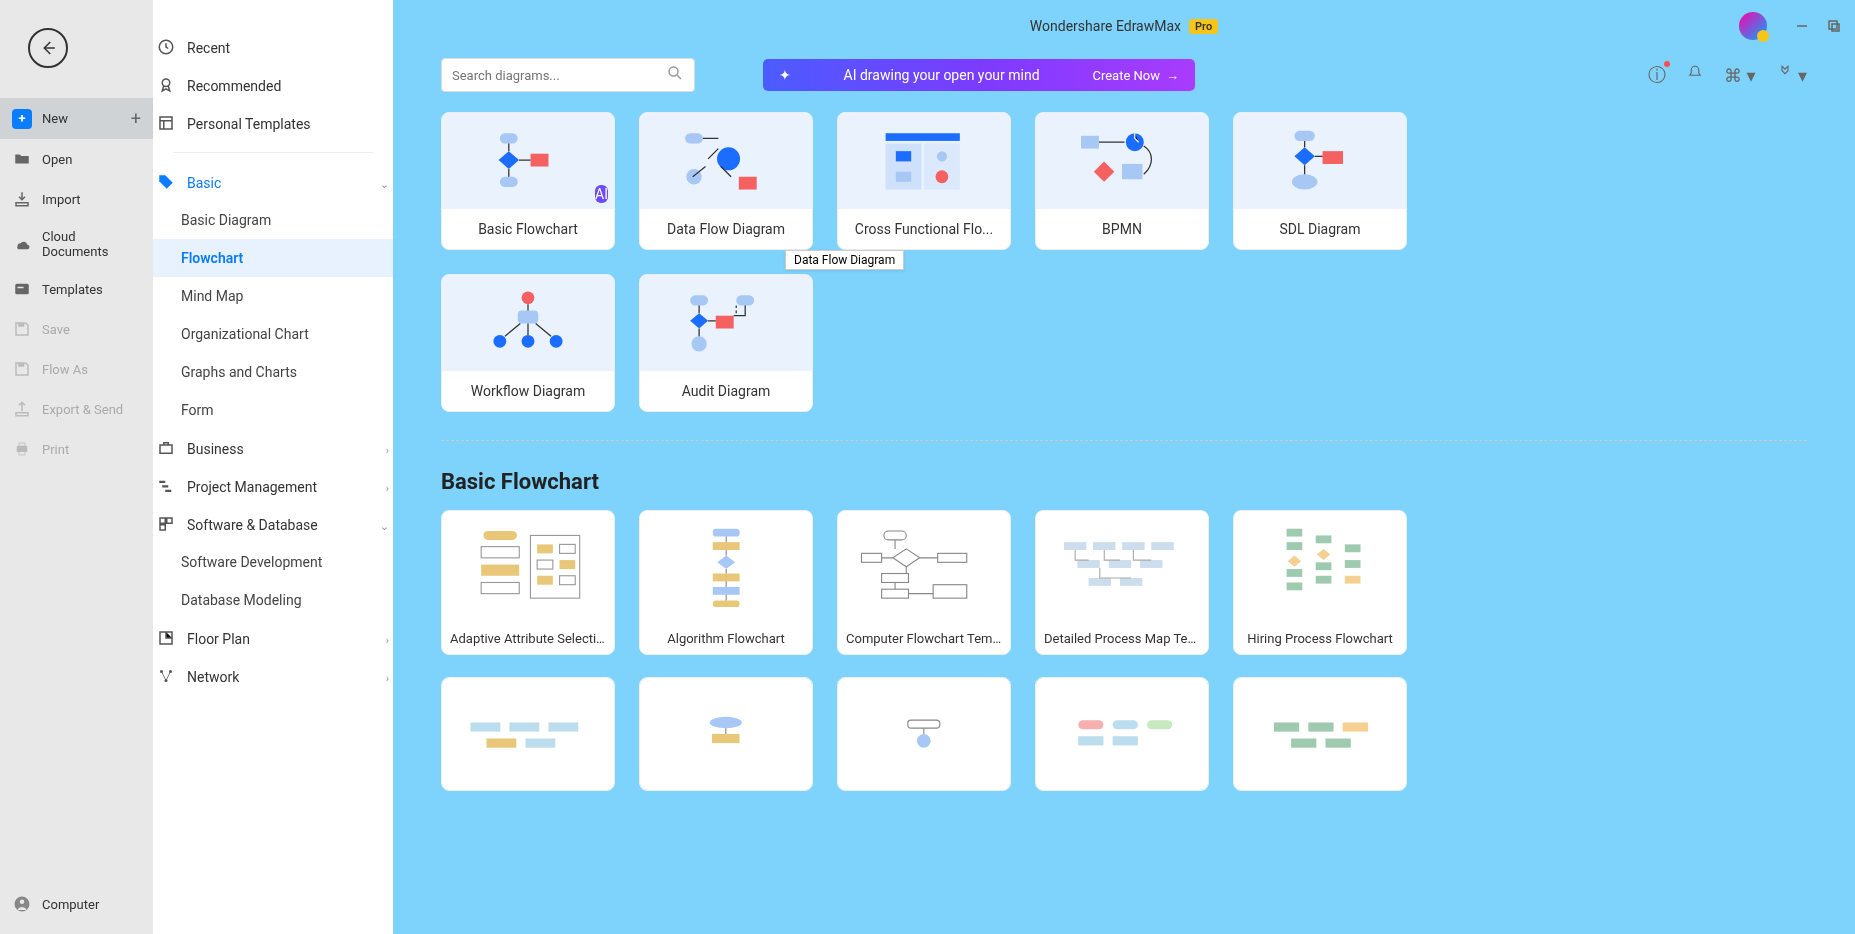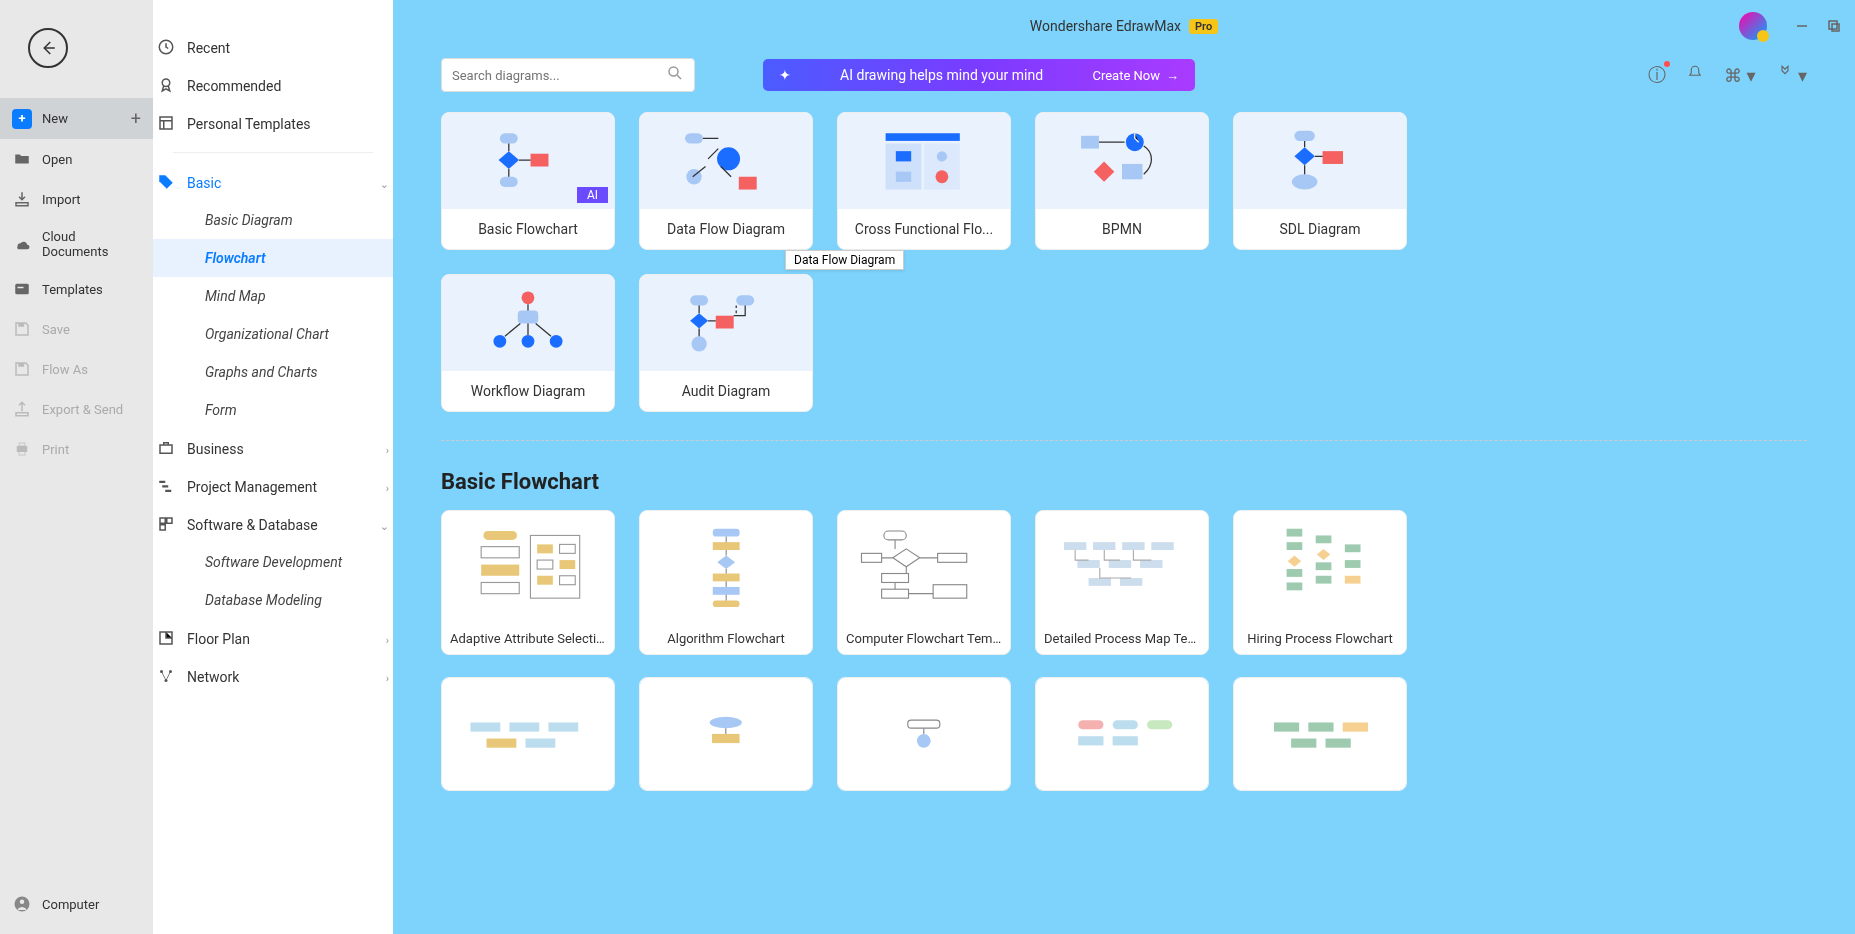--- a/index.html
+++ b/index.html
@@ -15,21 +15,21 @@
 .plus-right { margin-left: auto; color: #666; font-size: 18px; }
 .ls-spacer { flex: 1; }
 .plus-badge { width: 20px; height: 20px; background: #0a7cff; border-radius: 4px; display: flex; align-items: center; justify-content: center; color: #fff; font-weight: bold; }
 
 .cat-sidebar { width: 240px; background: #fff; display: flex; flex-direction: column; padding-top: 28px; overflow-y: auto; }
 .cat-item { display: flex; align-items: flex-end; padding: 10px 4px; cursor: pointer; font-size: 14px; color: #333; gap: 12px; position: relative; }
 .cat-icon { width: 18px; height: 18px; display: flex; align-items: center; justify-content: center; flex-shrink: 0; color: #555; }
 .cat-item.active { color: #0a7cff; }
 .cat-item.active .cat-icon { color: #0a7cff; }
 .cat-chevron { margin-left: auto; color: #999; font-size: 11px; }
-.cat-sub { padding-left: 52px; font-size: 14px; color: #444; padding-top: 11px; padding-bottom: 11px; cursor: pointer; font-style: italic; }
+.cat-sub { padding-left: 28px; font-size: 14px; color: #444; padding-top: 11px; padding-bottom: 11px; cursor: pointer; }
 .cat-sub.selected { background: #e8f1fe; color: #0a7cff; font-weight: 600; }
 .cat-divider { height: 1px; background: #eee; margin: 10px 20px; }
 
 .main { flex: 1; background: #7dd3fc; display: flex; flex-direction: column; overflow: hidden; }
 .topbar { height: 40px; display: flex; align-items: center; justify-content: center; position: relative; margin-top: 6px; }
 .app-title { font-size: 14px; color: #333; display: flex; align-items: center; gap: 8px; }
 .pro-badge { background: #f5c518; color: #333; font-size: 11px; font-weight: 600; padding: 1px 6px; border-radius: 3px; }
 .window-ctrls { position: absolute; right: 14px; display: flex; gap: 18px; align-items: center; }
 .avatar { width: 28px; height: 28px; border-radius: 50%; background: linear-gradient(135deg,#f0a,#0af); margin-right: 10px; position: relative; }
 .avatar::after { content: ""; position: absolute; right: -2px; bottom: -2px; width: 12px; height: 12px; background: #f5c518; border-radius: 50%; }
@@ -52,21 +52,21 @@
 .card-thumb { height: 96px; background: #eaf2fe; display: flex; align-items: center; justify-content: center; }
 .card-label { padding: 12px 8px; text-align: center; font-size: 14px; color: #333; white-space: nowrap; overflow: hidden; text-overflow: ellipsis; }
 .tooltip { position: absolute; background: #fff; border: 1px solid #ccc; padding: 2px 8px; font-size: 12px; box-shadow: 0 1px 3px rgba(0,0,0,.1); }
 .section-divider { border-top: 1px dashed #ccc; margin: 28px 0; }
 .section-title { font-size: 22px; font-weight: 700; color: #222; margin-bottom: 16px; }
 .tpl-card { background: #fff; border-radius: 8px; overflow: hidden; cursor: pointer; border: 1px solid #eee; }
 .tpl-thumb { height: 112px; background: #fff; display: flex; align-items: center; justify-content: center; }
 .tpl-label { padding: 8px; text-align: center; font-size: 13px; color: #333; white-space: nowrap; overflow: hidden; text-overflow: ellipsis; }
 .row2 { margin-top: 22px; }
 .tpl-thumb svg, .card-thumb svg { max-width: 80%; max-height: 80%; }
-.ai-badge { position: absolute; bottom: 6px; right: 6px; background: #6b4bff; color: #fff; font-size: 12px; padding: 1px 10px; border-radius: 0; }
+.ai-badge { position: absolute; bottom: 6px; right: 6px; background: #6b4bff; color: #fff; font-size: 14px; padding: 1px 0; border-radius: 6px; }
 .thumb-wrap { position: relative; width: 100%; height: 100%; display: flex; align-items: center; justify-content: center; }
 </style>
 </head>
 <body>
 
 <div class="left-sidebar">
   <div class="back-btn">
     <svg viewBox="0 0 24 24">
         <path d="M15 4l-8 8 8 8" fill="none" stroke="#333" stroke-width="2"></path>
         <path d="M7 12h14" fill="none" stroke="#333" stroke-width="2"></path>
@@ -288,21 +288,21 @@
   <div class="toolbar">
     <div class="search-box">
       <input placeholder="Search diagrams..." style="">
       <span class="sicon"><svg width="18" height="18" viewBox="0 0 24 24">
             <circle cx="10" cy="10" r="6" fill="none" stroke="#999" stroke-width="2"></circle>
             <path d="M15 15l5 5" stroke="#999" stroke-width="2"></path>
           </svg></span>
     </div>
     <div class="ai-banner">
       <span>✦</span>
-      <span class="ai-txt">AI drawing helps mind your mind</span>
+      <span class="ai-txt">AI drawing your open your mind</span>
       <span class="cta">
           <span>Create Now</span> 
           <span>→</span>
         </span>
     </div>
     <div class="toolbar-right">
       <div class="tbtn">ⓘ<span class="dot-badge"></span></div>
       <div class="tbtn"><svg width="18" height="18" viewBox="0 0 24 24">
             <path d="M12 3a5 5 0 00-5 5v4l-2 3h14l-2-3V8a5 5 0 00-5-5z" fill="none" stroke="#666" stroke-width="1.5"></path>
           </svg></div>

